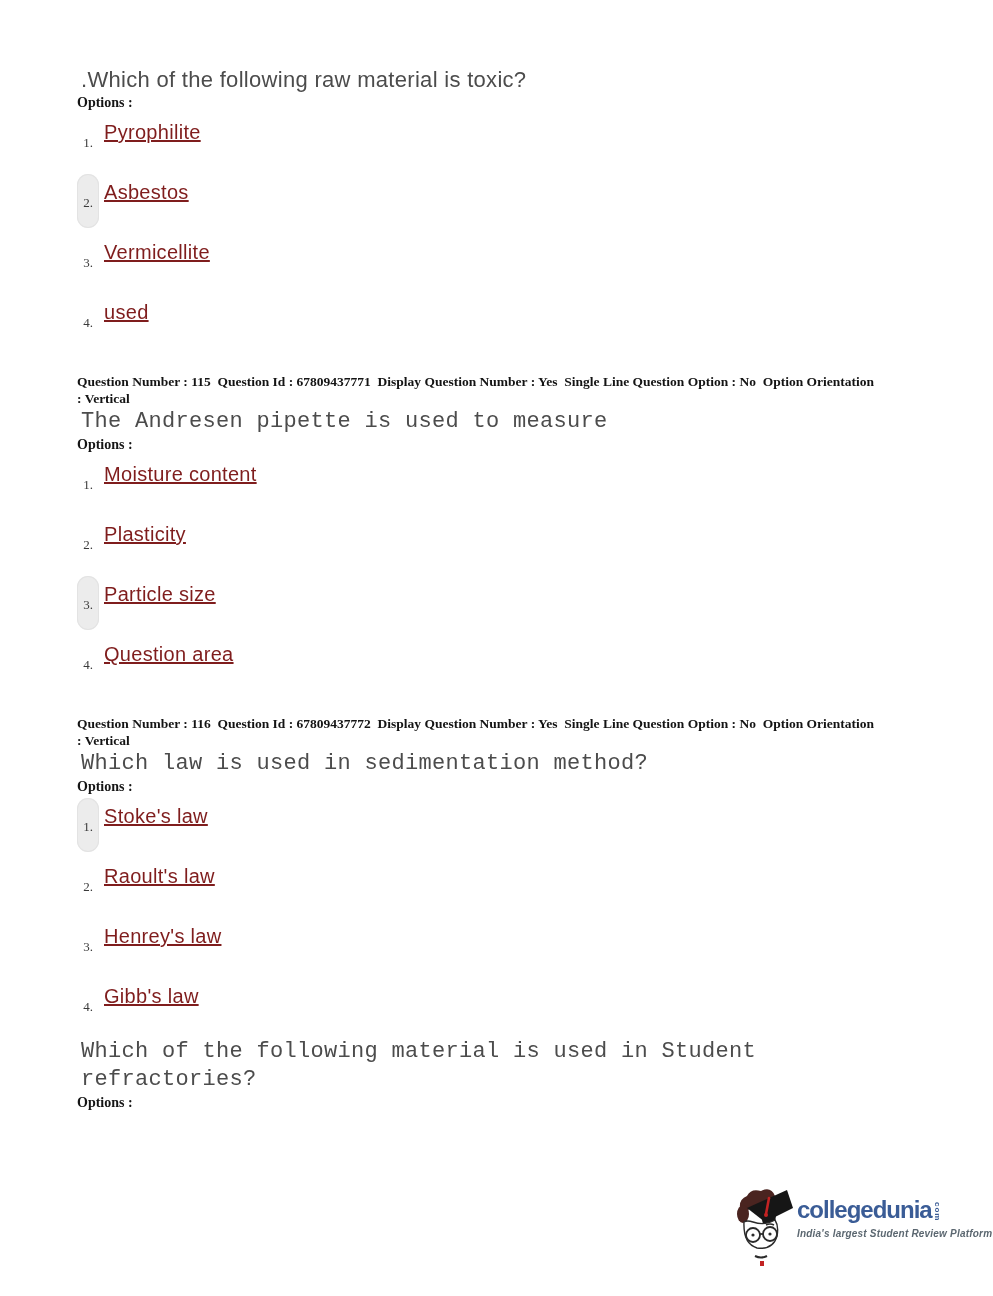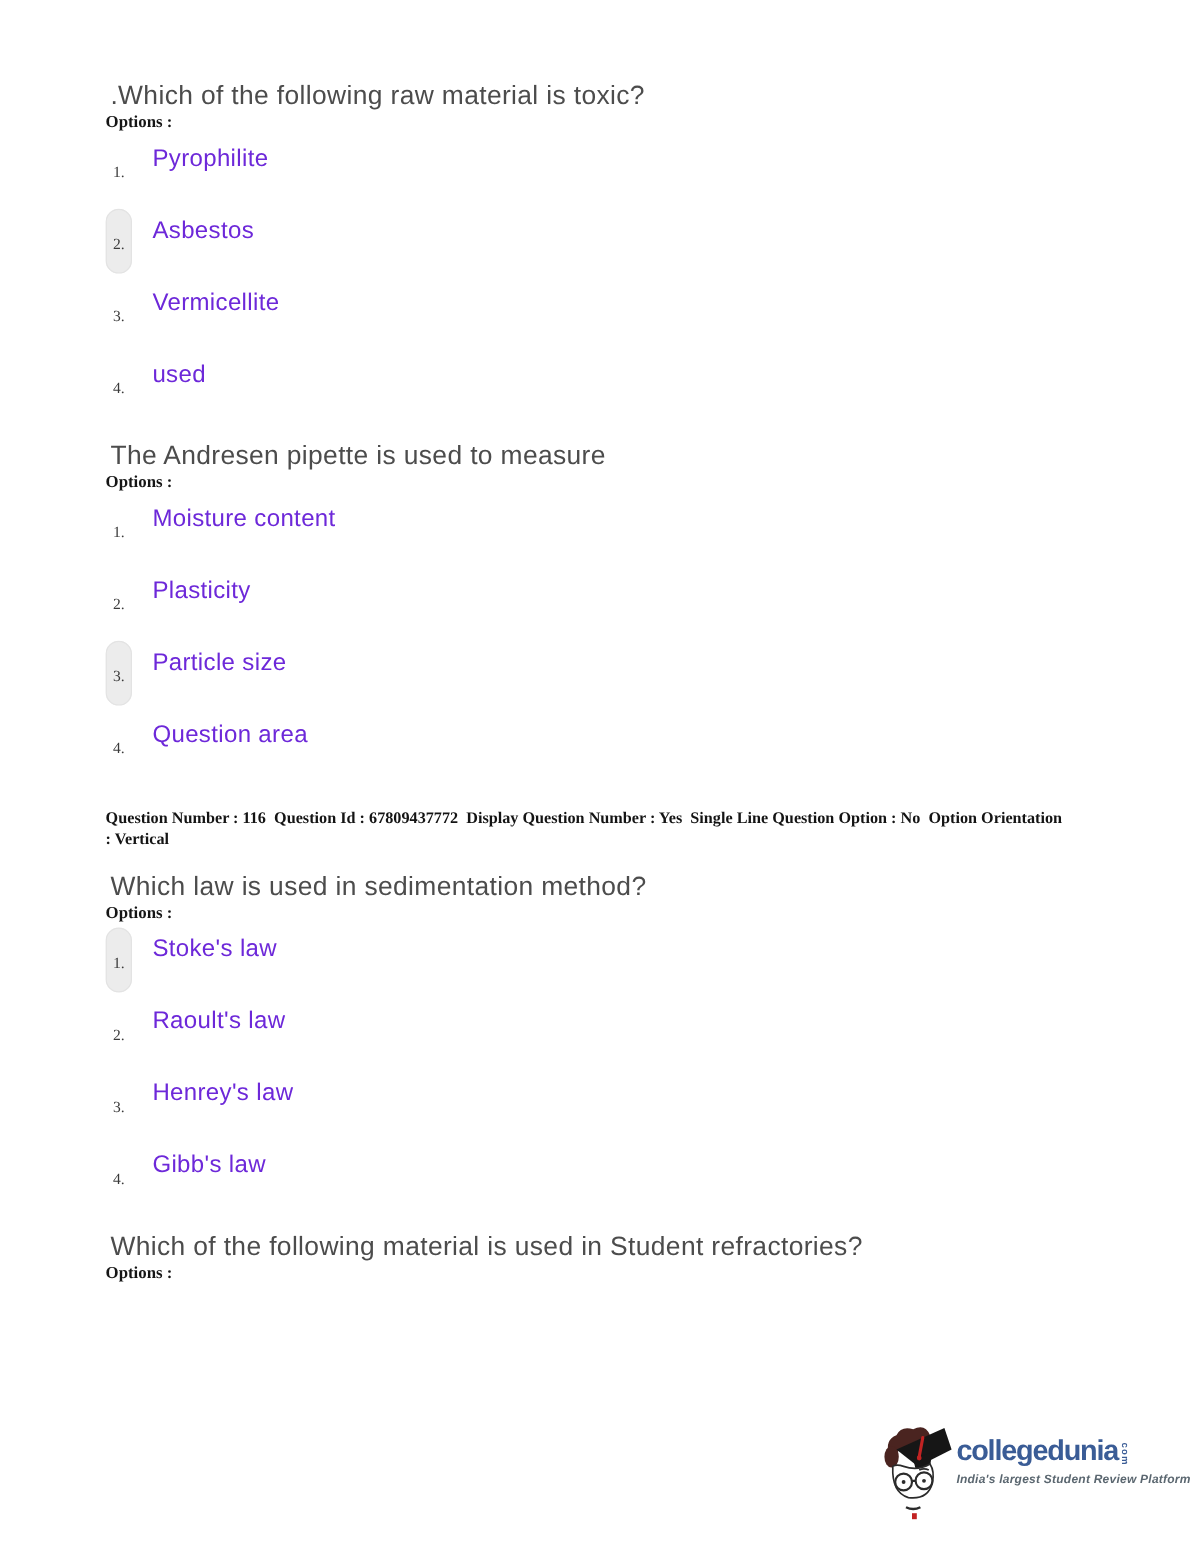--- a/index.html
+++ b/index.html
@@ -5,21 +5,21 @@
   html,body { margin:0; padding:0; background:#fff; }
   .page {
     position:relative;
     width:993px; height:1296px;
     background:#ffffff;
     overflow:hidden;
     font-family:"Liberation Sans", sans-serif;
   }
   .content {
     position:absolute;
-    left:88px; top:66px;
+    left:77px; top:66px;
     width:800px;
   }
   .q-title {
     font-size:22px;
     line-height:28px;
     color:#4c4c4c;
     letter-spacing:0.3px;
     margin:0 0 0 4px;
   }
   .options-label {
@@ -50,36 +50,37 @@
     position:absolute;
     left:50%; top:50%;
     transform:translate(-50%,-35%);
     font-family:"Liberation Serif", serif;
     font-size:13px;
     color:#3a3a3a;
   }
   .opt-label {
     font-size:20px;
     line-height:25px;
-    color:#6d28d9;
+    color:#7f1d1d;
     letter-spacing:0.3px;
-    margin-left:17px;
+    margin-left:5px;
     margin-top:6px;
+    text-decoration:underline;
   }
   .q-meta {
     font-family:"Liberation Serif", serif;
     font-weight:bold;
     font-size:13.5px;
     line-height:16.5px;
     color:#141414;
     margin-top:26px;
     width:798px;
     white-space:pre-wrap;
   }
-  .q-title.after-meta { margin-top:18px; }
+  .q-title.after-meta { margin-top:1px;font-family:Liberation Mono, monospace; }
 
   
   .logo {
     position:absolute;
     left:731px; top:1182px;
     display:flex;
     align-items:flex-start;
   }
   .logo-text { margin-left:2px; margin-top:13px; }
   .brand-row { display:flex; align-items:flex-start; }
@@ -138,20 +139,21 @@
       </div>
       <div class="opt-row">
         <span class="opt-marker">
           <span class="opt-num">4.</span>
         </span>
         <span class="opt-label">used</span>
       </div>
     </section>
 
     <section>
+      <div class="q-meta">Question Number : 115  Question Id : 67809437771  Display Question Number : Yes  Single Line Question Option : No  Option Orientation : Vertical</div>
       <p class="q-title after-meta">The Andresen pipette is used to measure</p>
       <div class="options-label">Options :</div>
 
       <div class="opt-row">
         <span class="opt-marker">
           <span class="opt-num">1.</span>
         </span>
         <span class="opt-label">Moisture content</span>
       </div>
       <div class="opt-row">

